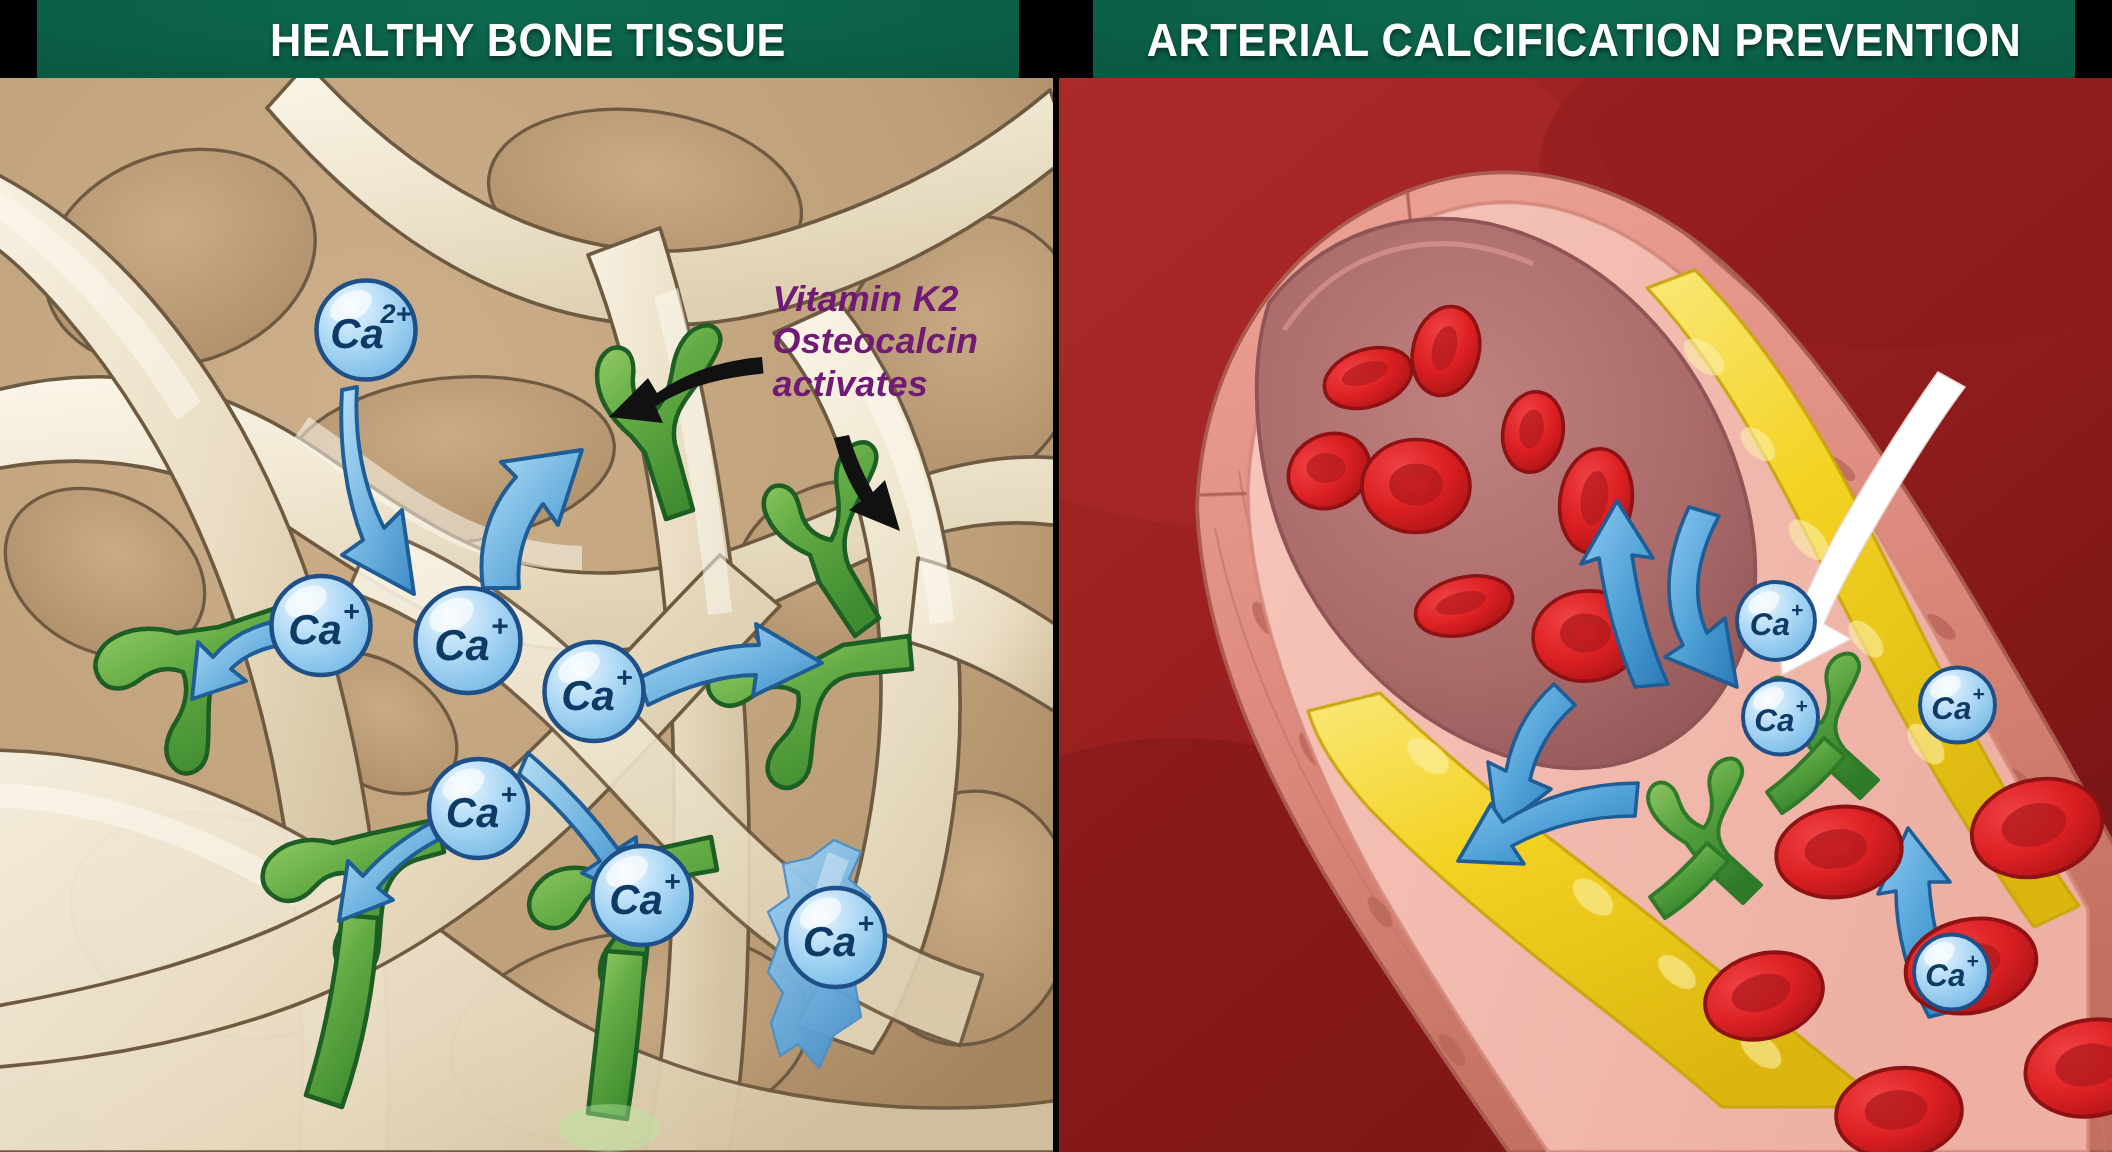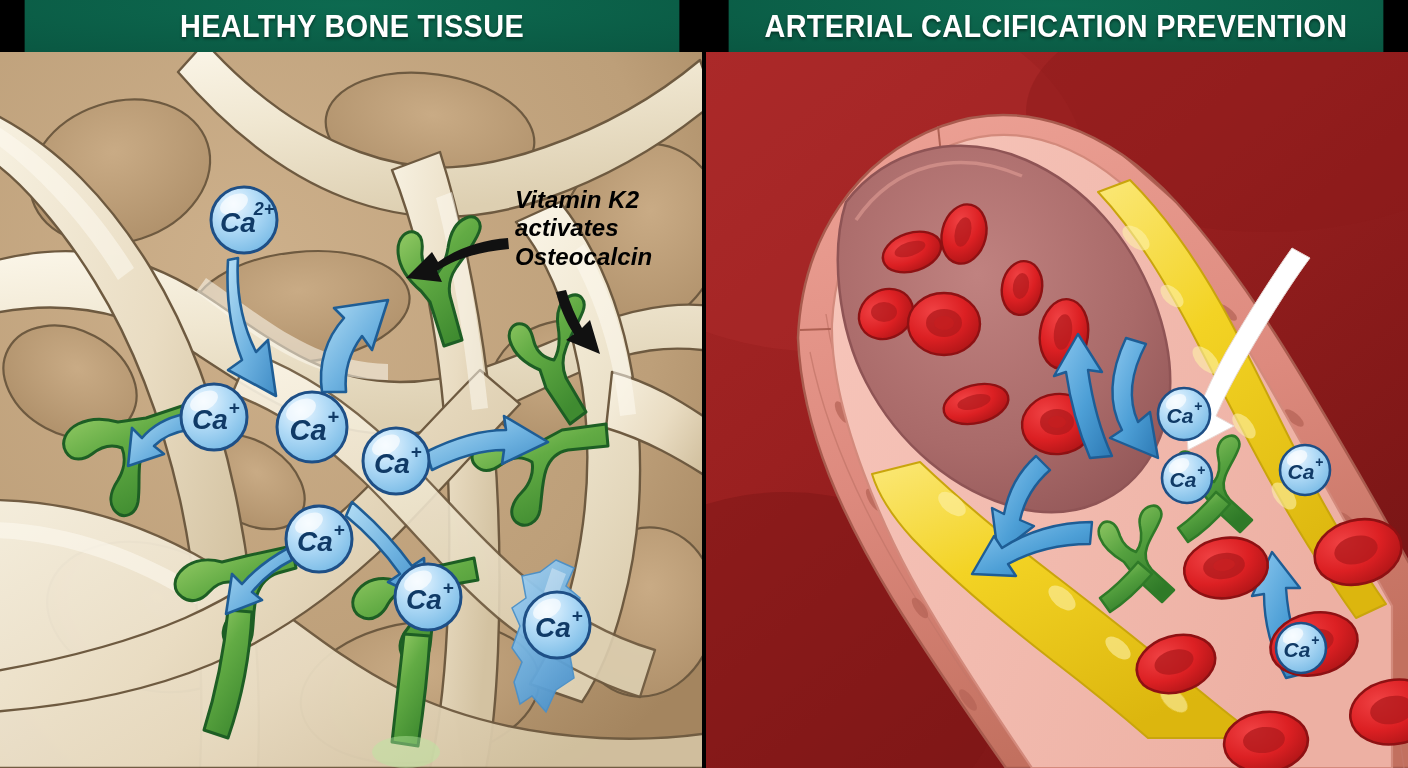--- a/index.html
+++ b/index.html
@@ -32,21 +32,21 @@
 
   
   .fill{position:absolute;left:0;top:0;width:100%;height:100%;display:block;}
 
   
   .note{
     position:absolute;font-weight:700;line-height:1.18;
     letter-spacing:.1px;user-select:none;
   }
   #note-bone{
-    left:515px;top:134px;width:180px;color:#000000;font-size:24px;text-align:left;
+    left:515px;top:134px;width:180px;color:#701a75;font-size:24px;text-align:left;
   }
   .note div{white-space:nowrap;}
 </style>
 </head>
 <body>
 
 <div id="stage">
 
   <div class="hdr" id="hdr-left">
     <span class="hdr-inner">HEALTHY BONE TISSUE</span>
@@ -291,22 +291,22 @@
           <circle cx="557" cy="573" r="33" fill="url(#caG)" stroke="#1e4f86" stroke-width="3"></circle>
           <ellipse cx="547" cy="557" rx="15" ry="9" fill="#ffffff" opacity="0.65" transform="rotate(-28 547 557)"></ellipse>
           <text x="553" y="585" font-family="Liberation Sans, sans-serif" font-size="28" font-weight="700" fill="#103a66" text-anchor="middle">Ca</text>
           <text x="577" y="570" font-family="Liberation Sans, sans-serif" font-size="19" font-weight="700" fill="#103a66" text-anchor="middle">+</text>
         </g>
       </g>
     </svg>
 
     <div class="note" id="note-bone">
       <div>Vitamin K2</div>
+      <div>Osteocalcin</div>
       <div>activates</div>
-      <div>Osteocalcin</div>
     </div>
   </div>
 
   <div id="divider"></div>
 
   <div class="panel" id="panel-artery">
     <svg class="fill" viewBox="0 0 702 716" preserveAspectRatio="none">
       <defs>
         <linearGradient id="bgRed" x1="0" y1="0" x2="0.8" y2="1">
           <stop offset="0%" stop-color="#a82727"></stop>

